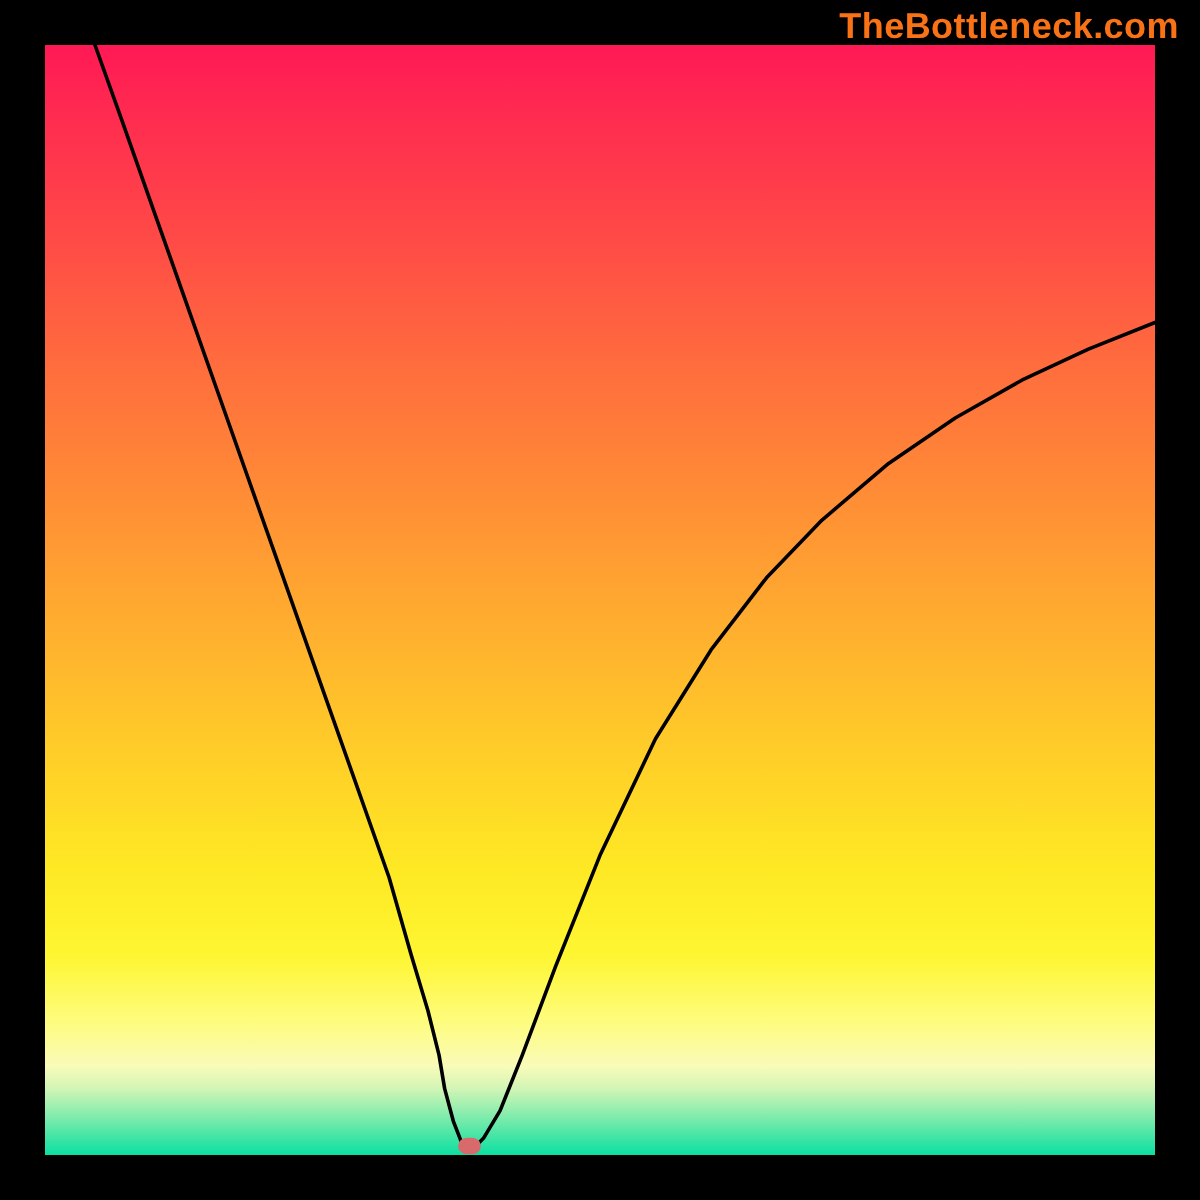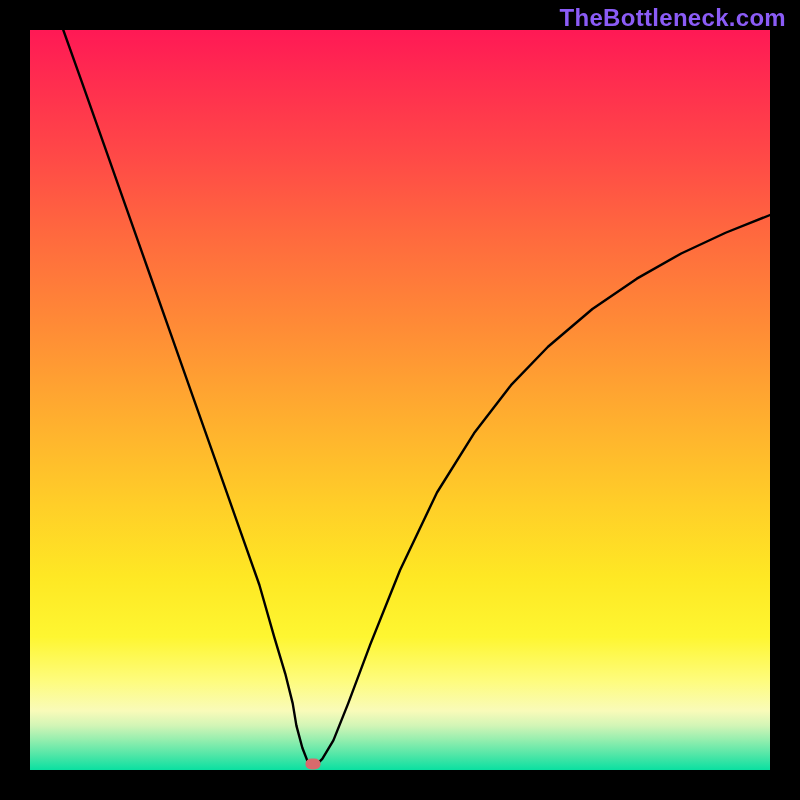--- a/index.html
+++ b/index.html
@@ -14,21 +14,21 @@
   .frame {
     position: relative;
     width: 800px;
     height: 800px;
     background: #000;
   }
   .watermark {
     position: absolute;
     top: 4px;
     right: 14px;
-    color: #8b5cf6;
+    color: #f97316;
     font-size: 24px;
     font-weight: 600;
     letter-spacing: 0.3px;
     z-index: 5;
     user-select: none;
   }
   .plot {
     position: absolute;
     left: 30px;
     top: 30px;

